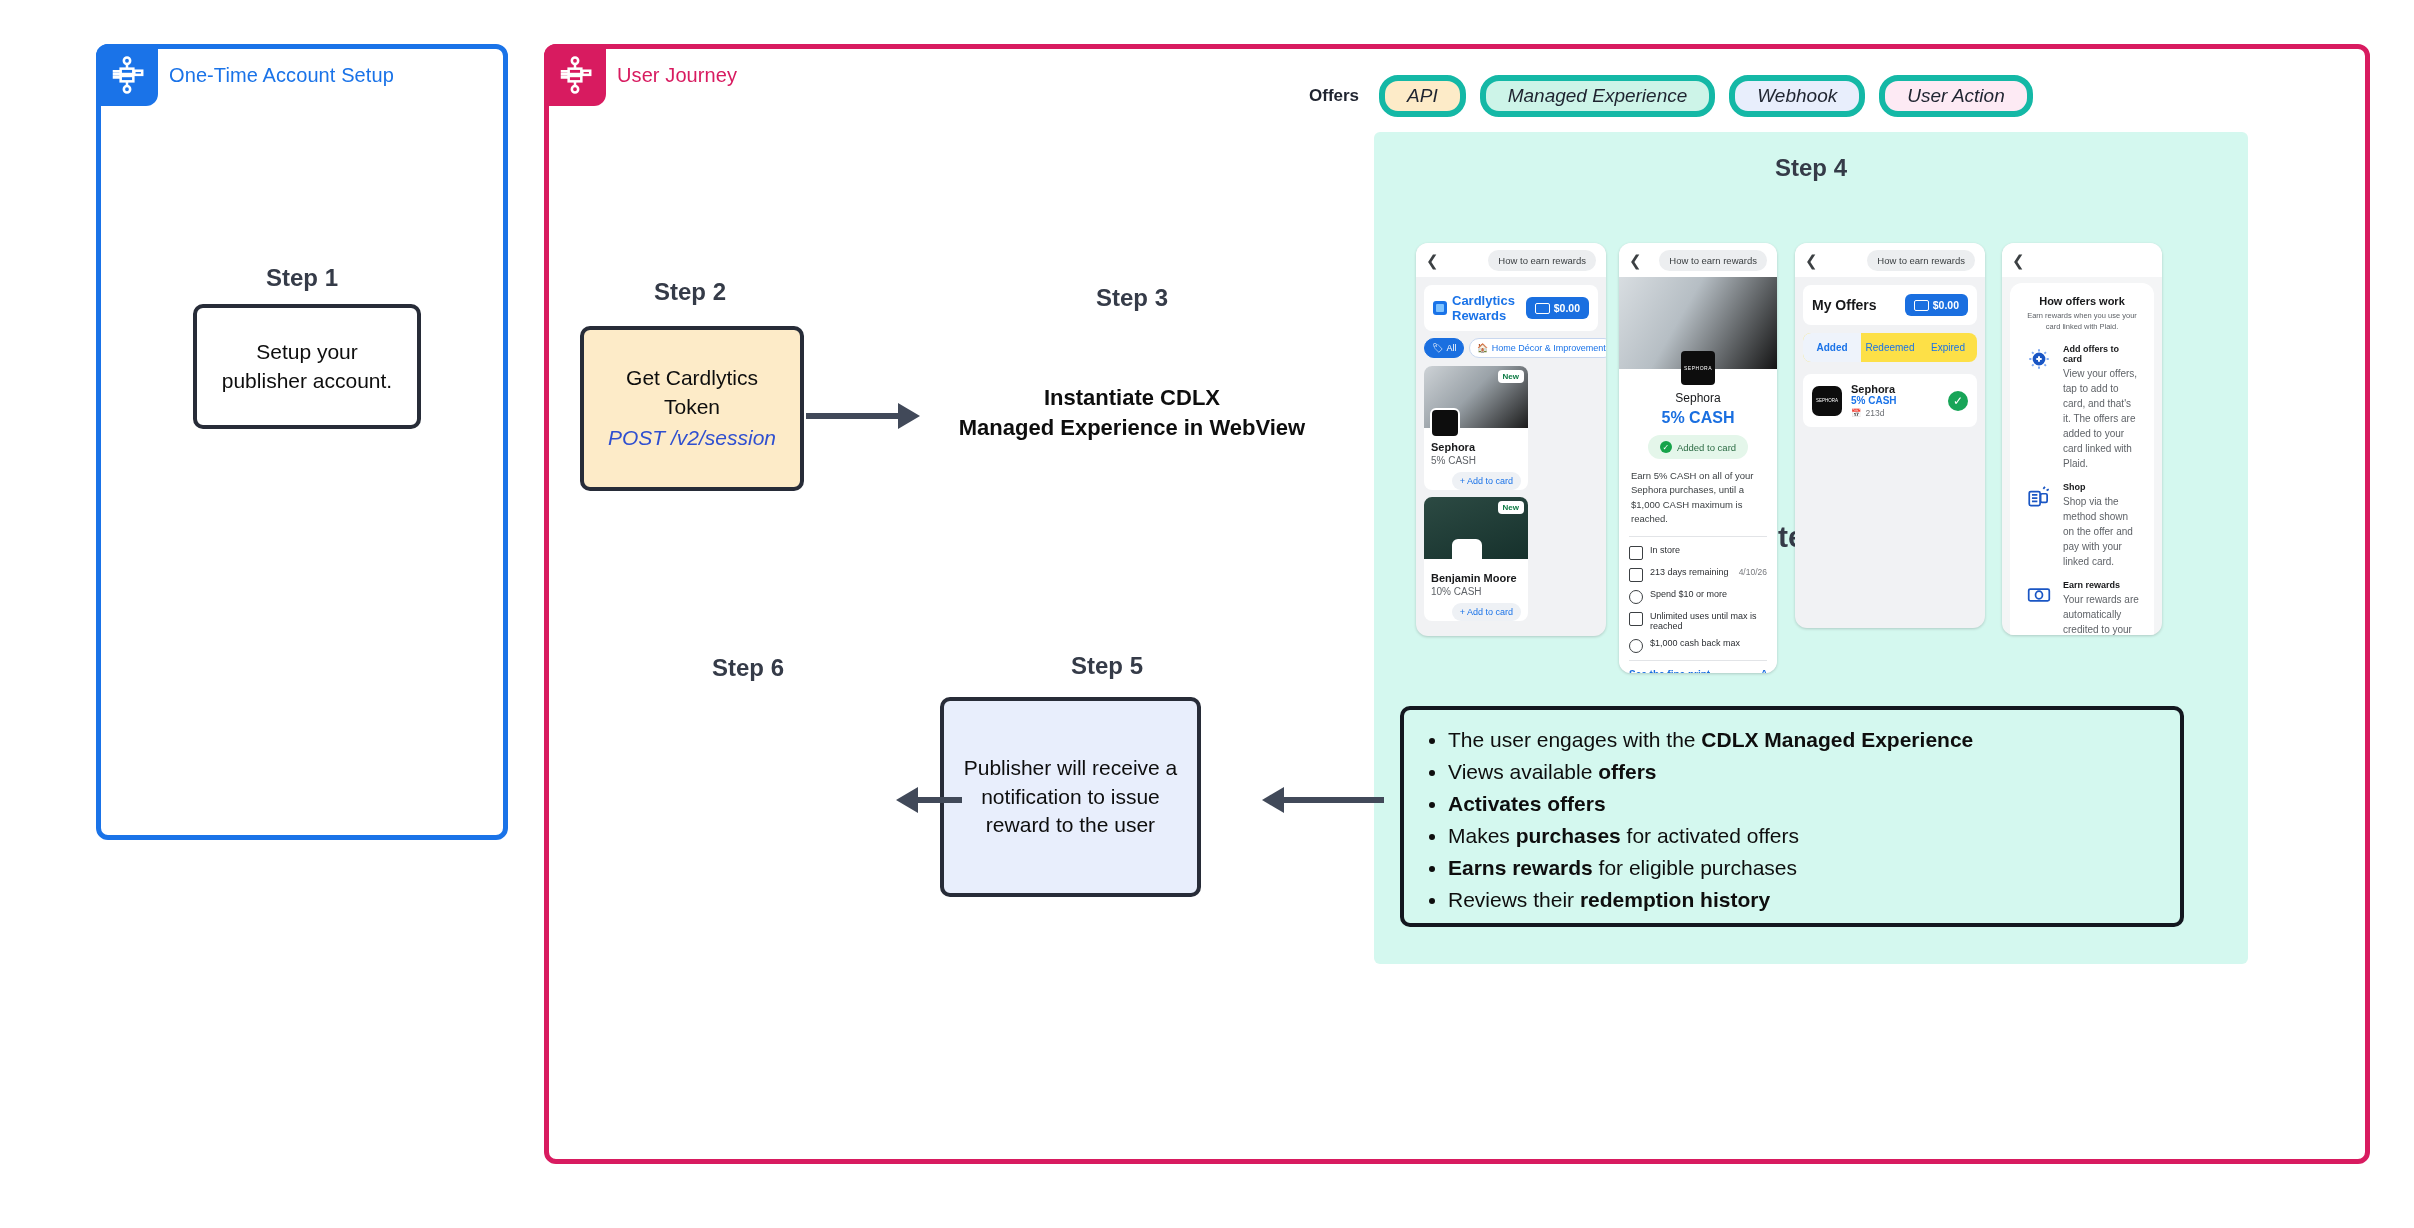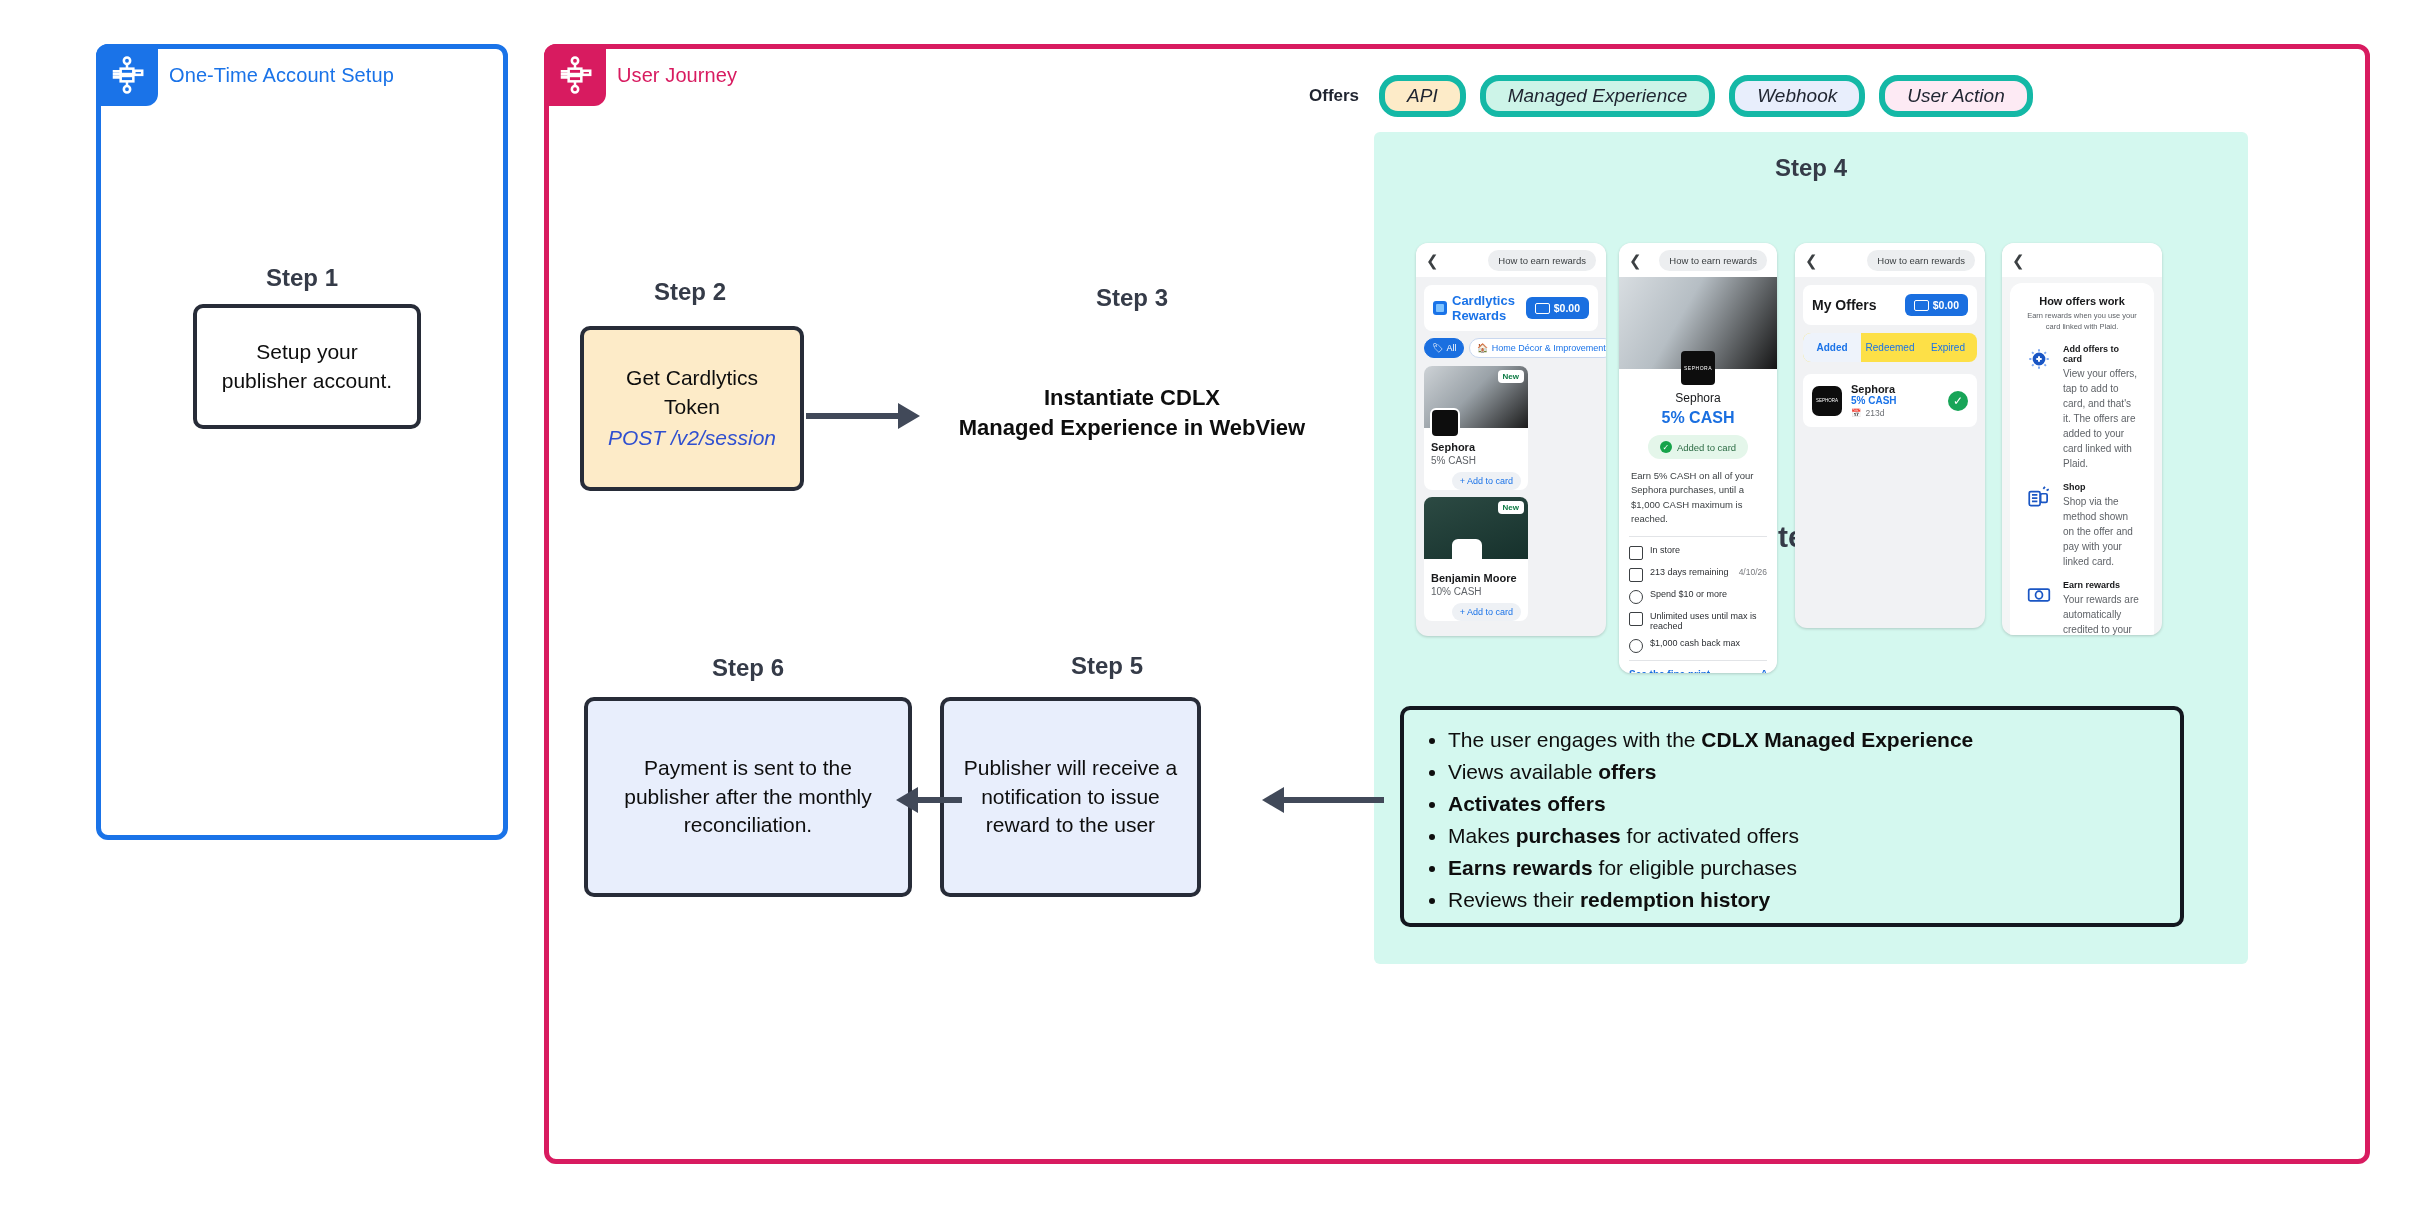--- a/index.html
+++ b/index.html
@@ -469,18 +469,17 @@
     <span>Managed Experience in WebView</span>
   </div>
 
   <div class="step-label" style="left:942px;top:652px;width:330px;">Step 5</div>
   <div class="node node-webhook" style="left:940px;top:697px;width:261px;height:200px;">Publisher will receive a notification to issue reward to the user</div>
 
   <div class="arrow" style="left:1284px;top:797px;width:100px;"></div>
   <div class="arrow-head-left" style="left:1262px;top:787px;"></div>
 
   <div class="step-label" style="left:584px;top:654px;width:328px;">Step 6</div>
-  <div class="node node-webhook" style="left:584px;top:697px;width:328px;height:200px;">Payment is sent to the publisher after the monthly reconciliation.</div>
 
   <div class="arrow" style="left:912px;top:797px;width:50px;"></div>
   <div class="arrow-head-left" style="left:896px;top:787px;"></div>
 
 </div>
 
 </body></html>

